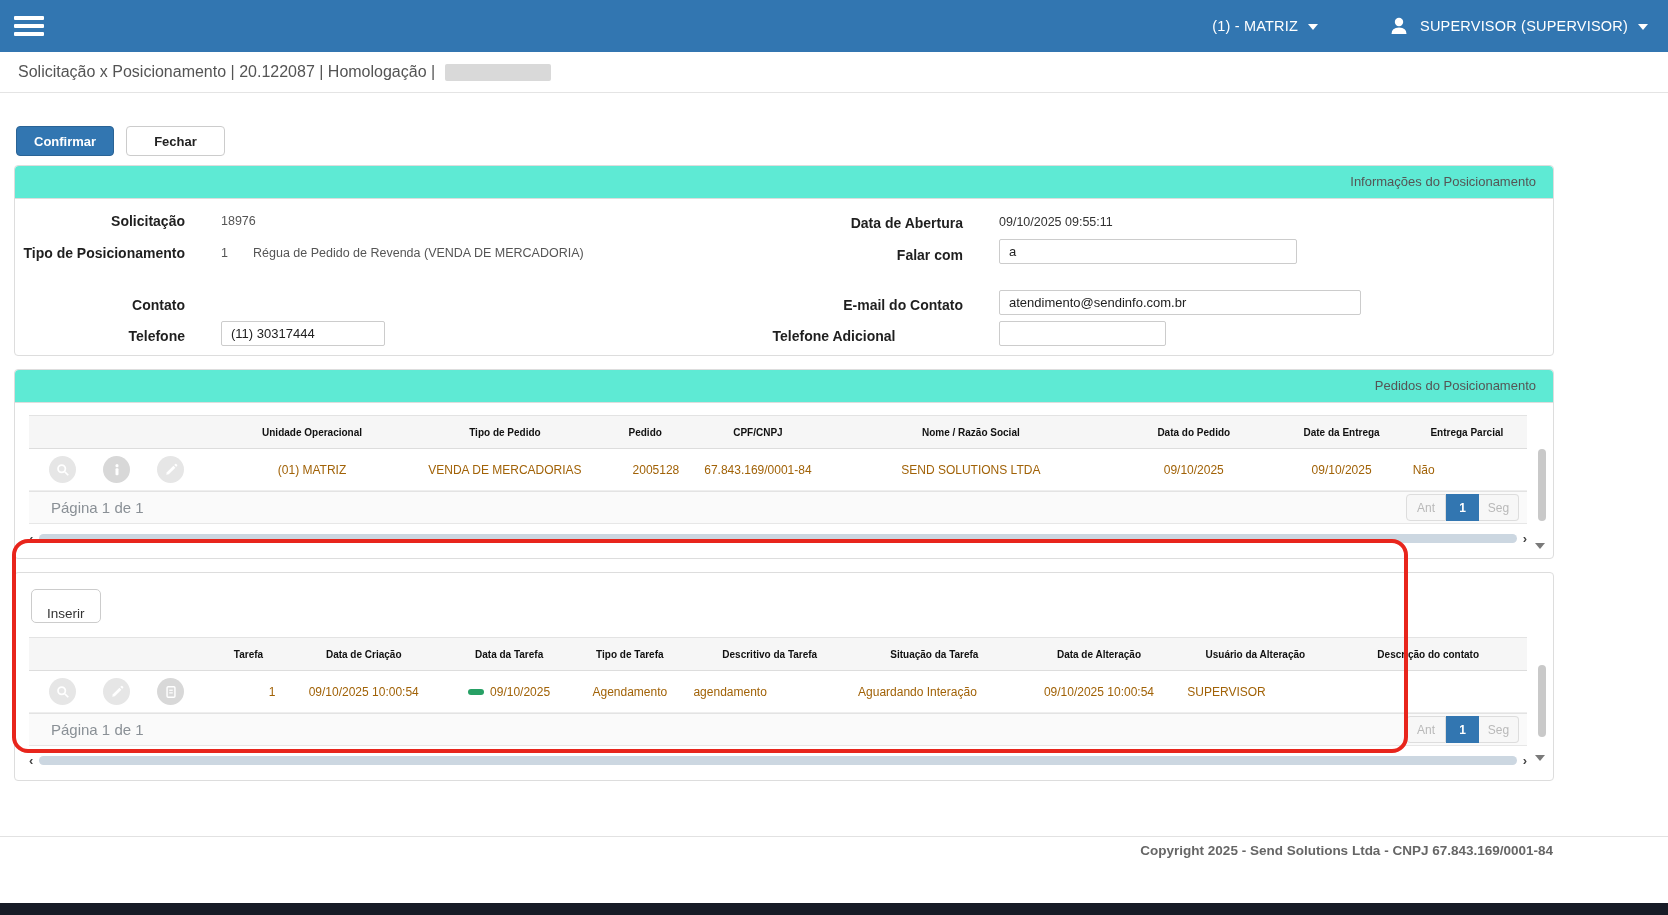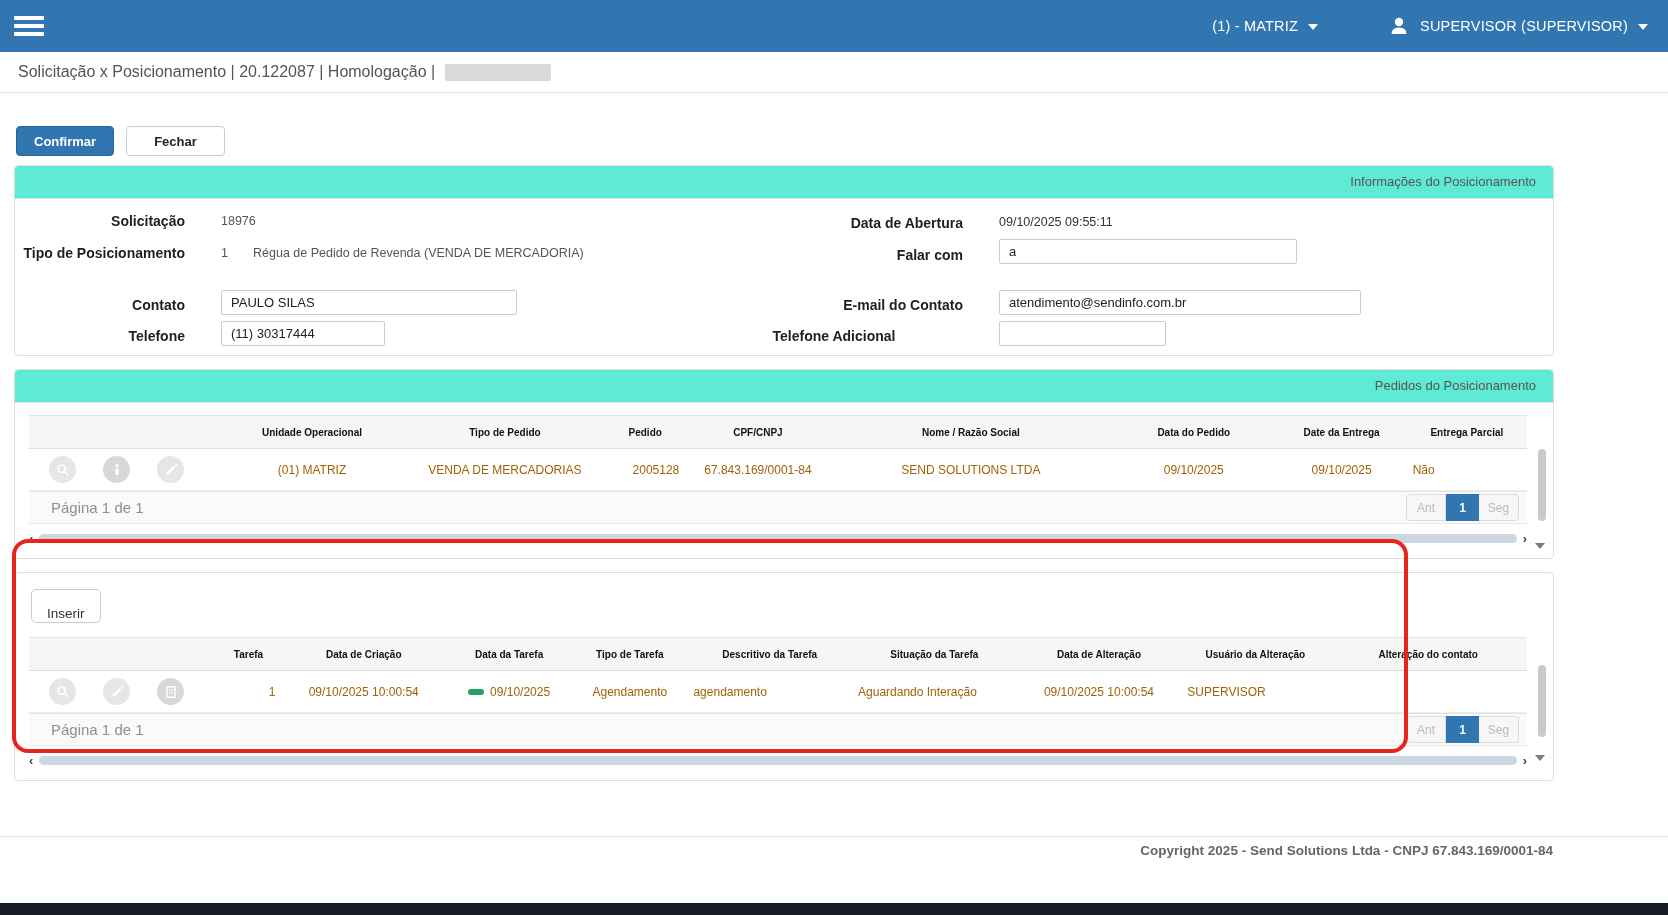--- a/index.html
+++ b/index.html
@@ -157,21 +157,20 @@
     <div class="f-label lab-r" style="top:16px;">Data de Abertura</div>
     <div class="f-static val-r" style="top:16px; color:#333;">09/10/2025 09:55:11</div>
 
     <div class="f-label lab-l" style="top:46px;">Tipo de Posicionamento</div>
     <div class="f-static val-l" style="top:47px;">1</div>
     <div class="f-static" style="top:47px; left:238px;">Régua de Pedido de Revenda (VENDA DE MERCADORIA)</div>
     <div class="f-label lab-r" style="top:48px;">Falar com</div>
     <input class="f-input val-r" style="top: 40px; width: 298px;" value="a">
 
     <div class="f-label lab-l" style="top:98px;">Contato</div>
-    <input class="f-input val-l" style="top: 91px; width: 296px;" value="PAULO SILAS">
     <div class="f-label lab-r" style="top:98px;">E-mail do Contato</div>
     <input class="f-input val-r" style="top: 91px; width: 362px;" value="atendimento@sendinfo.com.br">
 
     <div class="f-label lab-l" style="top:129px;">Telefone</div>
     <input class="f-input val-l" style="top: 122px; width: 164px;" value="(11) 30317444">
     <div class="f-label lab-r" style="top:129px;text-align:center;">Telefone Adicional</div>
     <input class="f-input val-r" style="top: 122px; width: 167px;" value="">
   </div>
 </div>
 
@@ -279,21 +278,21 @@
           <tr>
             <th class="ta-l"></th>
             <th class="ta-r">Tarefa</th>
             <th class="ta-c">Data de Criação</th>
             <th class="ta-c">Data da Tarefa</th>
             <th class="ta-c">Tipo de Tarefa</th>
             <th class="ta-l">Descritivo da Tarefa</th>
             <th class="ta-l">Situação da Tarefa</th>
             <th class="ta-c">Data de Alteração</th>
             <th class="ta-l">Usuário da Alteração</th>
-            <th class="ta-l">Alteração do contato</th>
+            <th class="ta-l">Descrição do contato</th>
           </tr>
         </thead>
         <tbody>
           <tr>
             <td>
               <div class="row-actions">
                 <span class="icon-circle">
                   <svg width="14" height="14" viewBox="0 0 16 16">
                       <circle cx="6.5" cy="6.5" r="4.2" fill="none" stroke="#fff" stroke-width="2"></circle>
                       <line x1="10" y1="10" x2="14" y2="14" stroke="#fff" stroke-width="2"></line>

